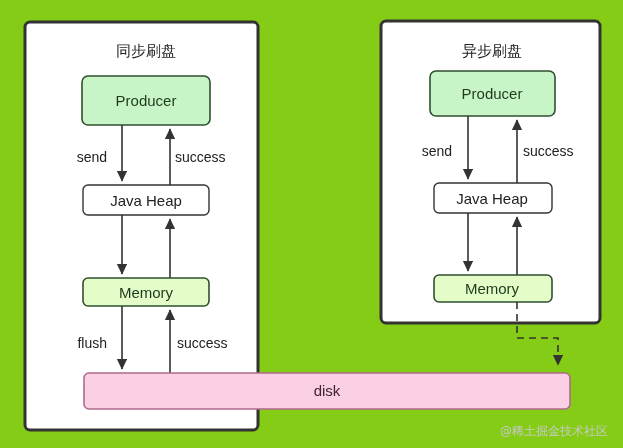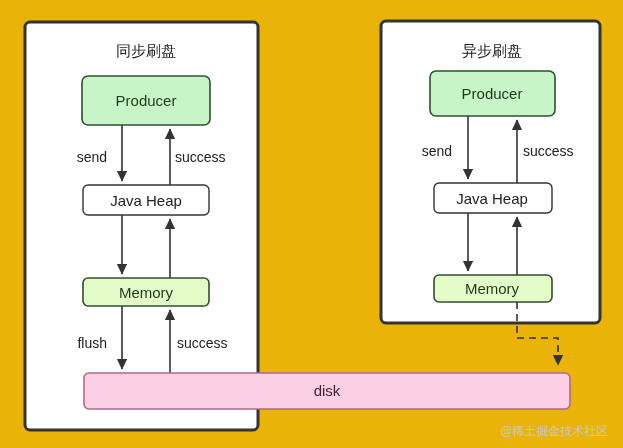--- a/index.html
+++ b/index.html
@@ -10,21 +10,21 @@
   body {
     width: 623px;
     height: 448px;
     font-family: "Liberation Sans", "DejaVu Sans", sans-serif;
     overflow: hidden;
   }
   #diagram-root {
     position: relative;
     width: 623px;
     height: 448px;
-    background: #eab308;
+    background: #84cc16;
   }
   svg.diagram {
     display: block;
     width: 623px;
     height: 448px;
   }
   .panel-frame {
     fill: #ffffff;
     stroke: #333333;
     stroke-width: 3;

